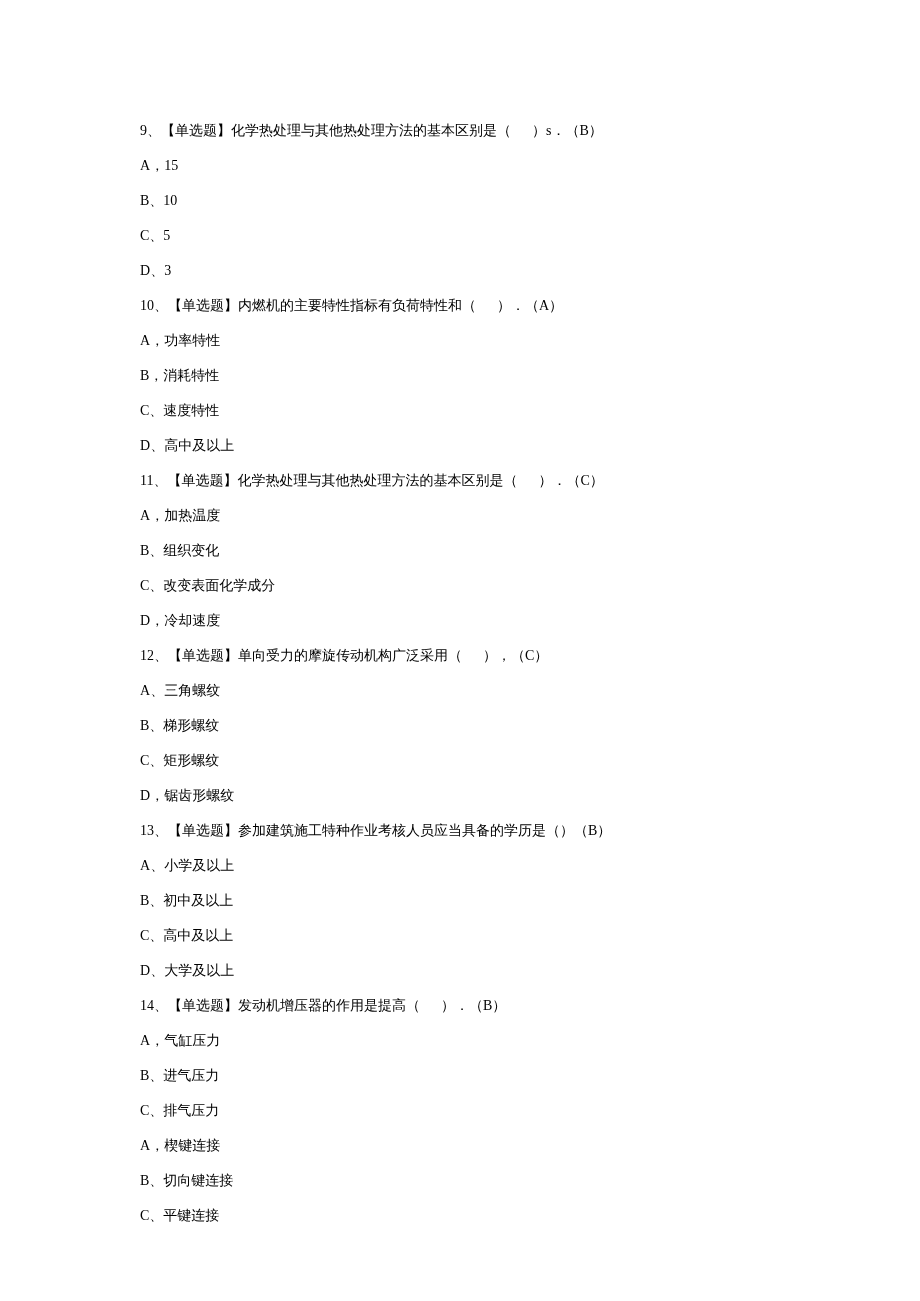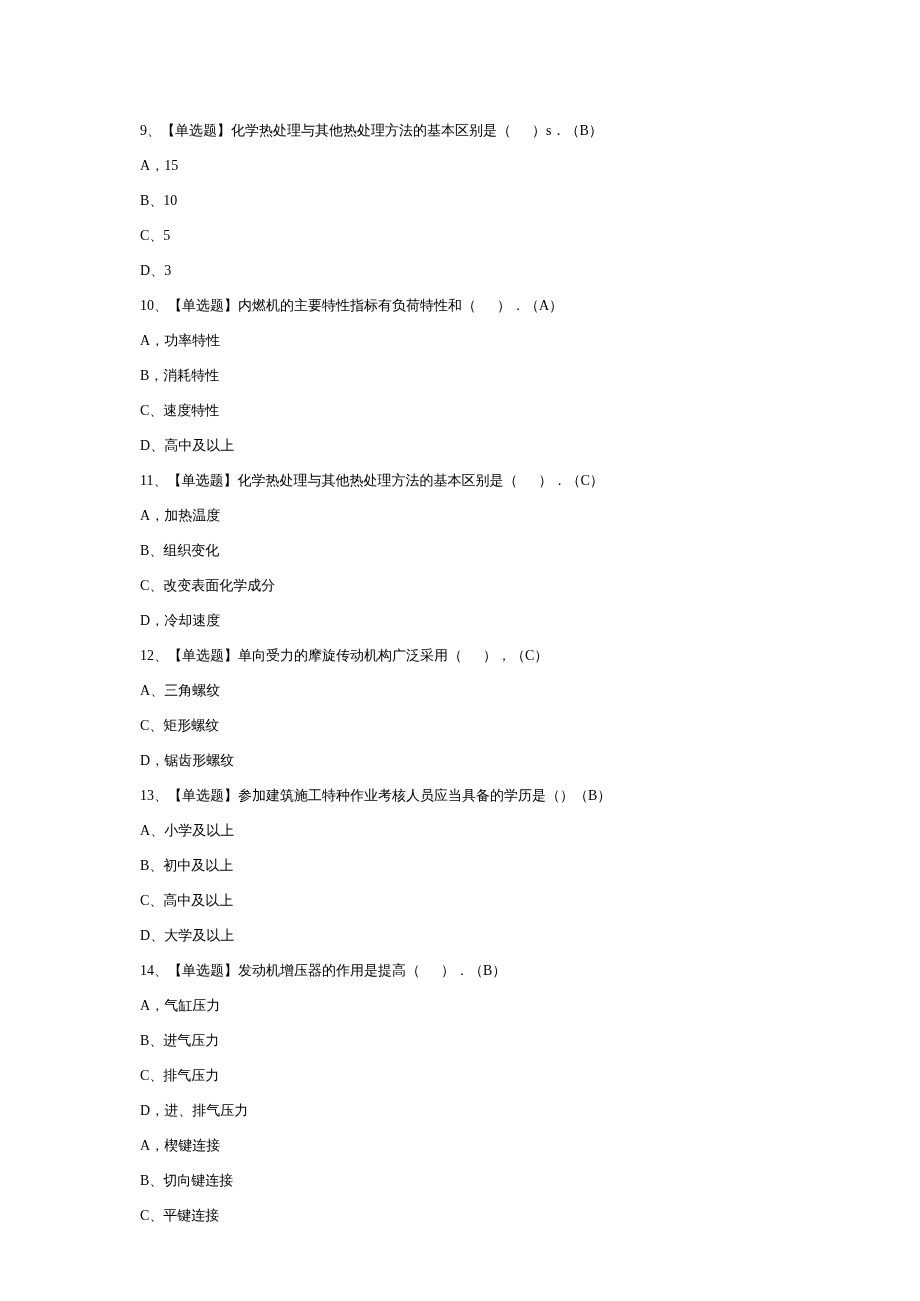--- a/index.html
+++ b/index.html
@@ -38,28 +38,28 @@
     <div class="option-line"><span>B</span><span>，</span><span>消耗特性</span></div>
     <div class="option-line"><span>C</span><span>、</span><span>速度特性</span></div>
     <div class="option-line"><span>D</span><span>、</span><span>高中及以上</span></div>
     <div class="question-line"><span>11</span><span>、</span><span>【单选题】</span><span>化学热处理与其他热处理方法的基本区别是（</span><span class="blank">&nbsp;&nbsp;&nbsp;&nbsp;&nbsp;&nbsp;</span><span>）．（C）</span></div>
     <div class="option-line"><span>A</span><span>，</span><span>加热温度</span></div>
     <div class="option-line"><span>B</span><span>、</span><span>组织变化</span></div>
     <div class="option-line"><span>C</span><span>、</span><span>改变表面化学成分</span></div>
     <div class="option-line"><span>D</span><span>，</span><span>冷却速度</span></div>
     <div class="question-line"><span>12</span><span>、</span><span>【单选题】</span><span>单向受力的摩旋传动机构广泛采用（</span><span class="blank">&nbsp;&nbsp;&nbsp;&nbsp;&nbsp;&nbsp;</span><span>），（C）</span></div>
     <div class="option-line"><span>A</span><span>、</span><span>三角螺纹</span></div>
+    <div class="option-line"><span>B</span><span>、</span><span>梯形螺纹</span></div>
     <div class="option-line"><span>C</span><span>、</span><span>矩形螺纹</span></div>
     <div class="option-line"><span>D</span><span>，</span><span>锯齿形螺纹</span></div>
     <div class="question-line"><span>13</span><span>、</span><span>【单选题】</span><span>参加建筑施工特种作业考核人员应当具备的学历是（）</span><span>（B）</span></div>
     <div class="option-line"><span>A</span><span>、</span><span>小学及以上</span></div>
     <div class="option-line"><span>B</span><span>、</span><span>初中及以上</span></div>
     <div class="option-line"><span>C</span><span>、</span><span>高中及以上</span></div>
     <div class="option-line"><span>D</span><span>、</span><span>大学及以上</span></div>
     <div class="question-line"><span>14</span><span>、</span><span>【单选题】</span><span>发动机增压器的作用是提高（</span><span class="blank">&nbsp;&nbsp;&nbsp;&nbsp;&nbsp;&nbsp;</span><span>）．（B）</span></div>
     <div class="option-line"><span>A</span><span>，</span><span>气缸压力</span></div>
     <div class="option-line"><span>B</span><span>、</span><span>进气压力</span></div>
     <div class="option-line"><span>C</span><span>、</span><span>排气压力</span></div>
-    <div class="option-line"><span>D</span><span>，</span><span>进、排气压力</span></div>
     <div class="option-line"><span>A</span><span>，</span><span>楔键连接</span></div>
     <div class="option-line"><span>B</span><span>、</span><span>切向键连接</span></div>
     <div class="option-line"><span>C</span><span>、</span><span>平键连接</span></div>
   </div>
 
 </body></html>

